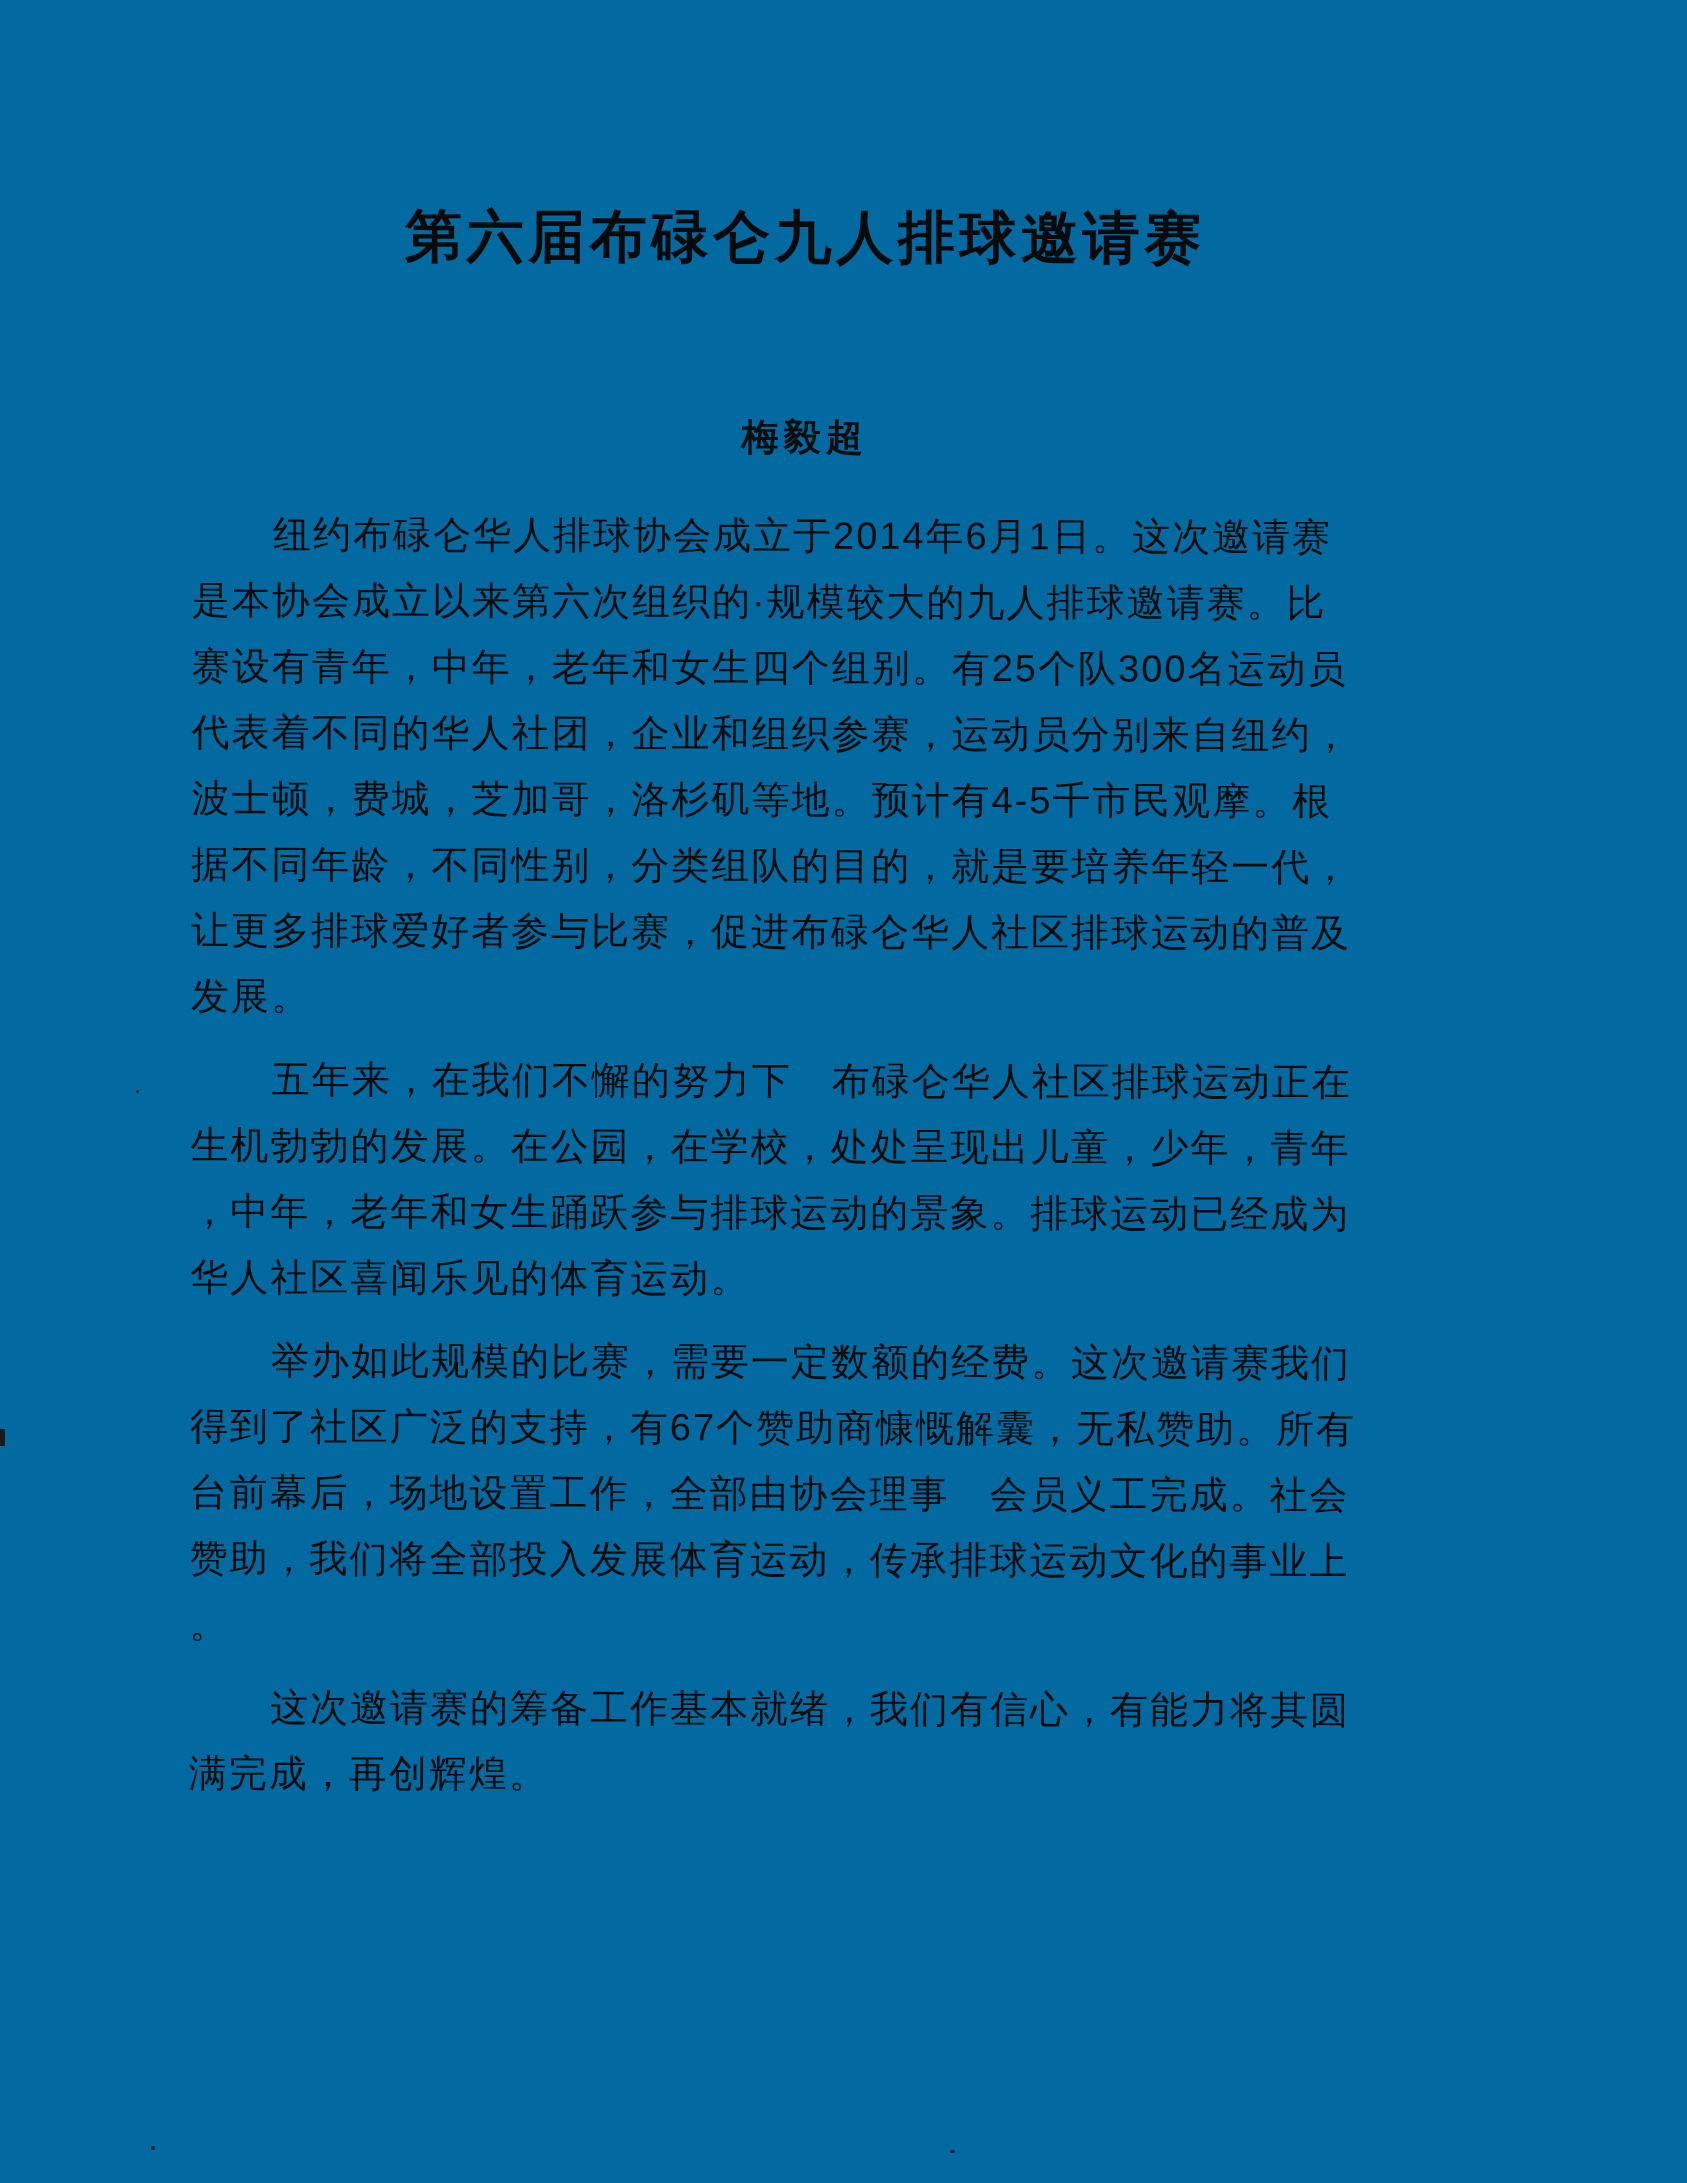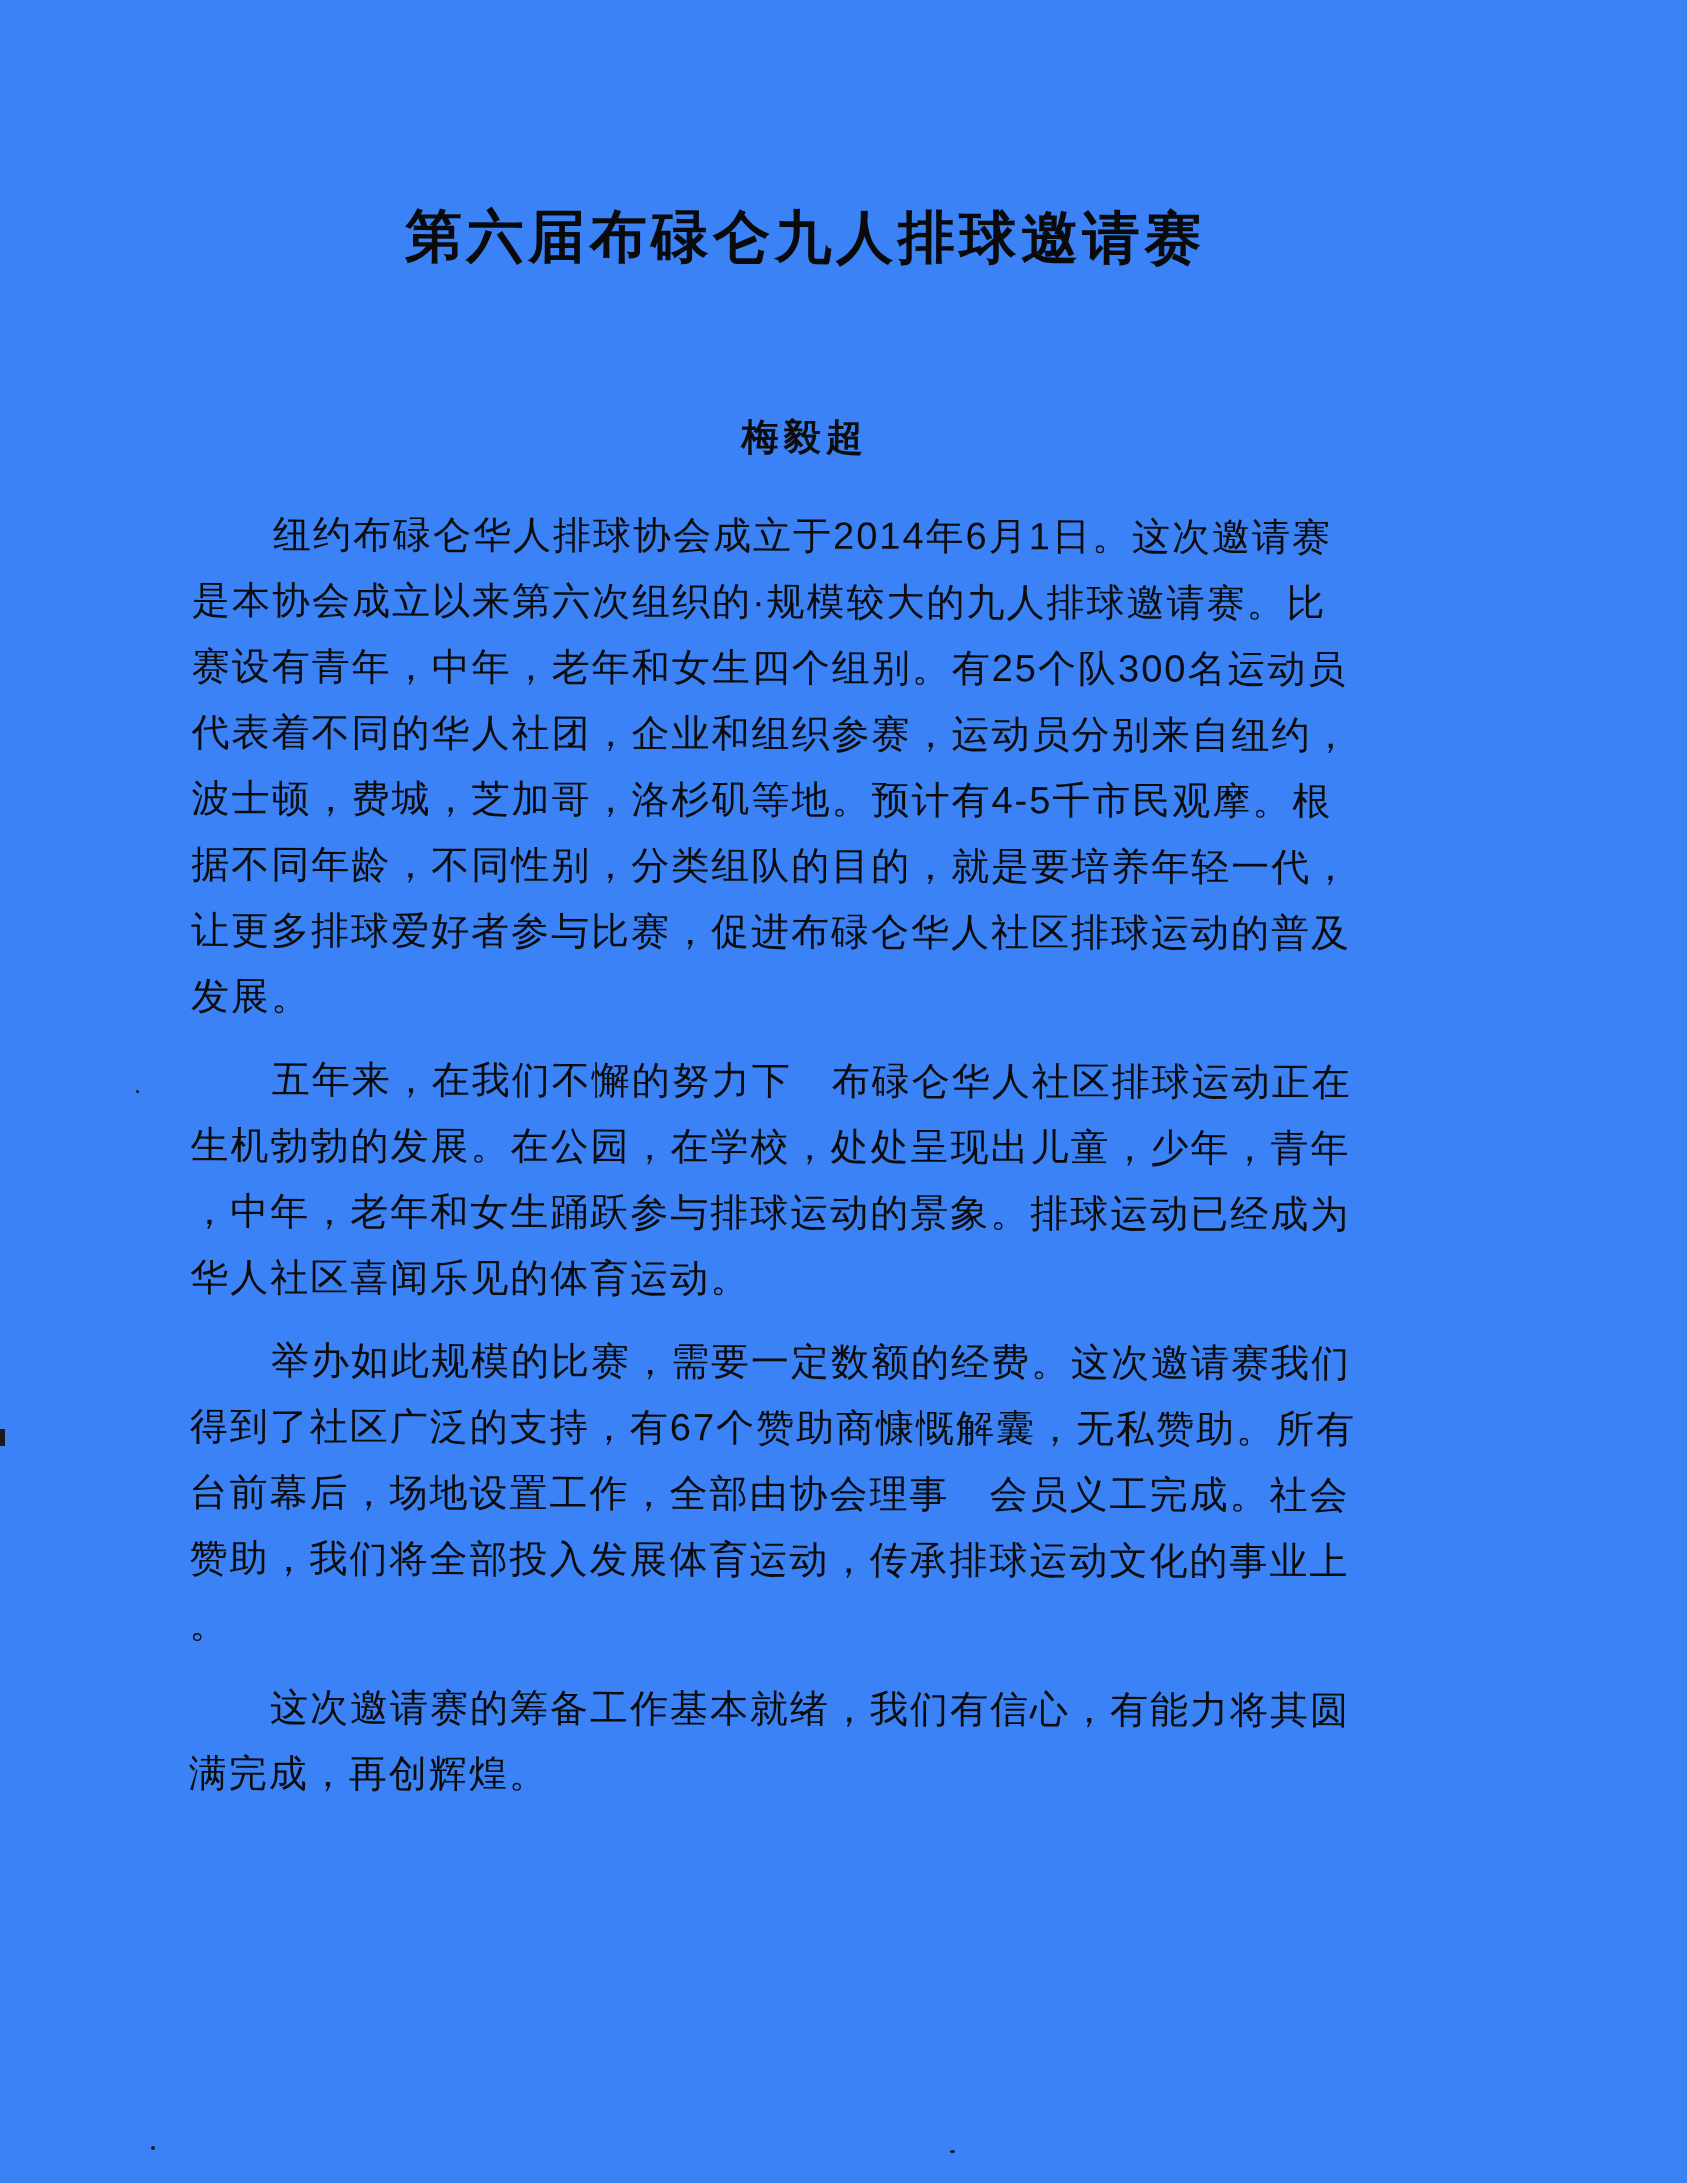--- a/index.html
+++ b/index.html
@@ -1,21 +1,21 @@
 <!DOCTYPE html>
 <html style="font-size:10.6px"><head>
 <meta charset="utf-8">
 <style>
   * { margin: 0; padding: 0; box-sizing: border-box; }
   html, body { background: #ffffff; }
   .page {
     position: relative;
     width: 1687px;
     height: 2183px;
-    background: #3b82f6;
+    background: #0369a1;
     overflow: hidden;
     font-family: "Liberation Sans", sans-serif;
     color: #0d0d0d;
   }
   .content {
     position: absolute;
     left: 193px;
     top: 198px;
     width: 1225px;
     transform: rotate(0.15deg);

